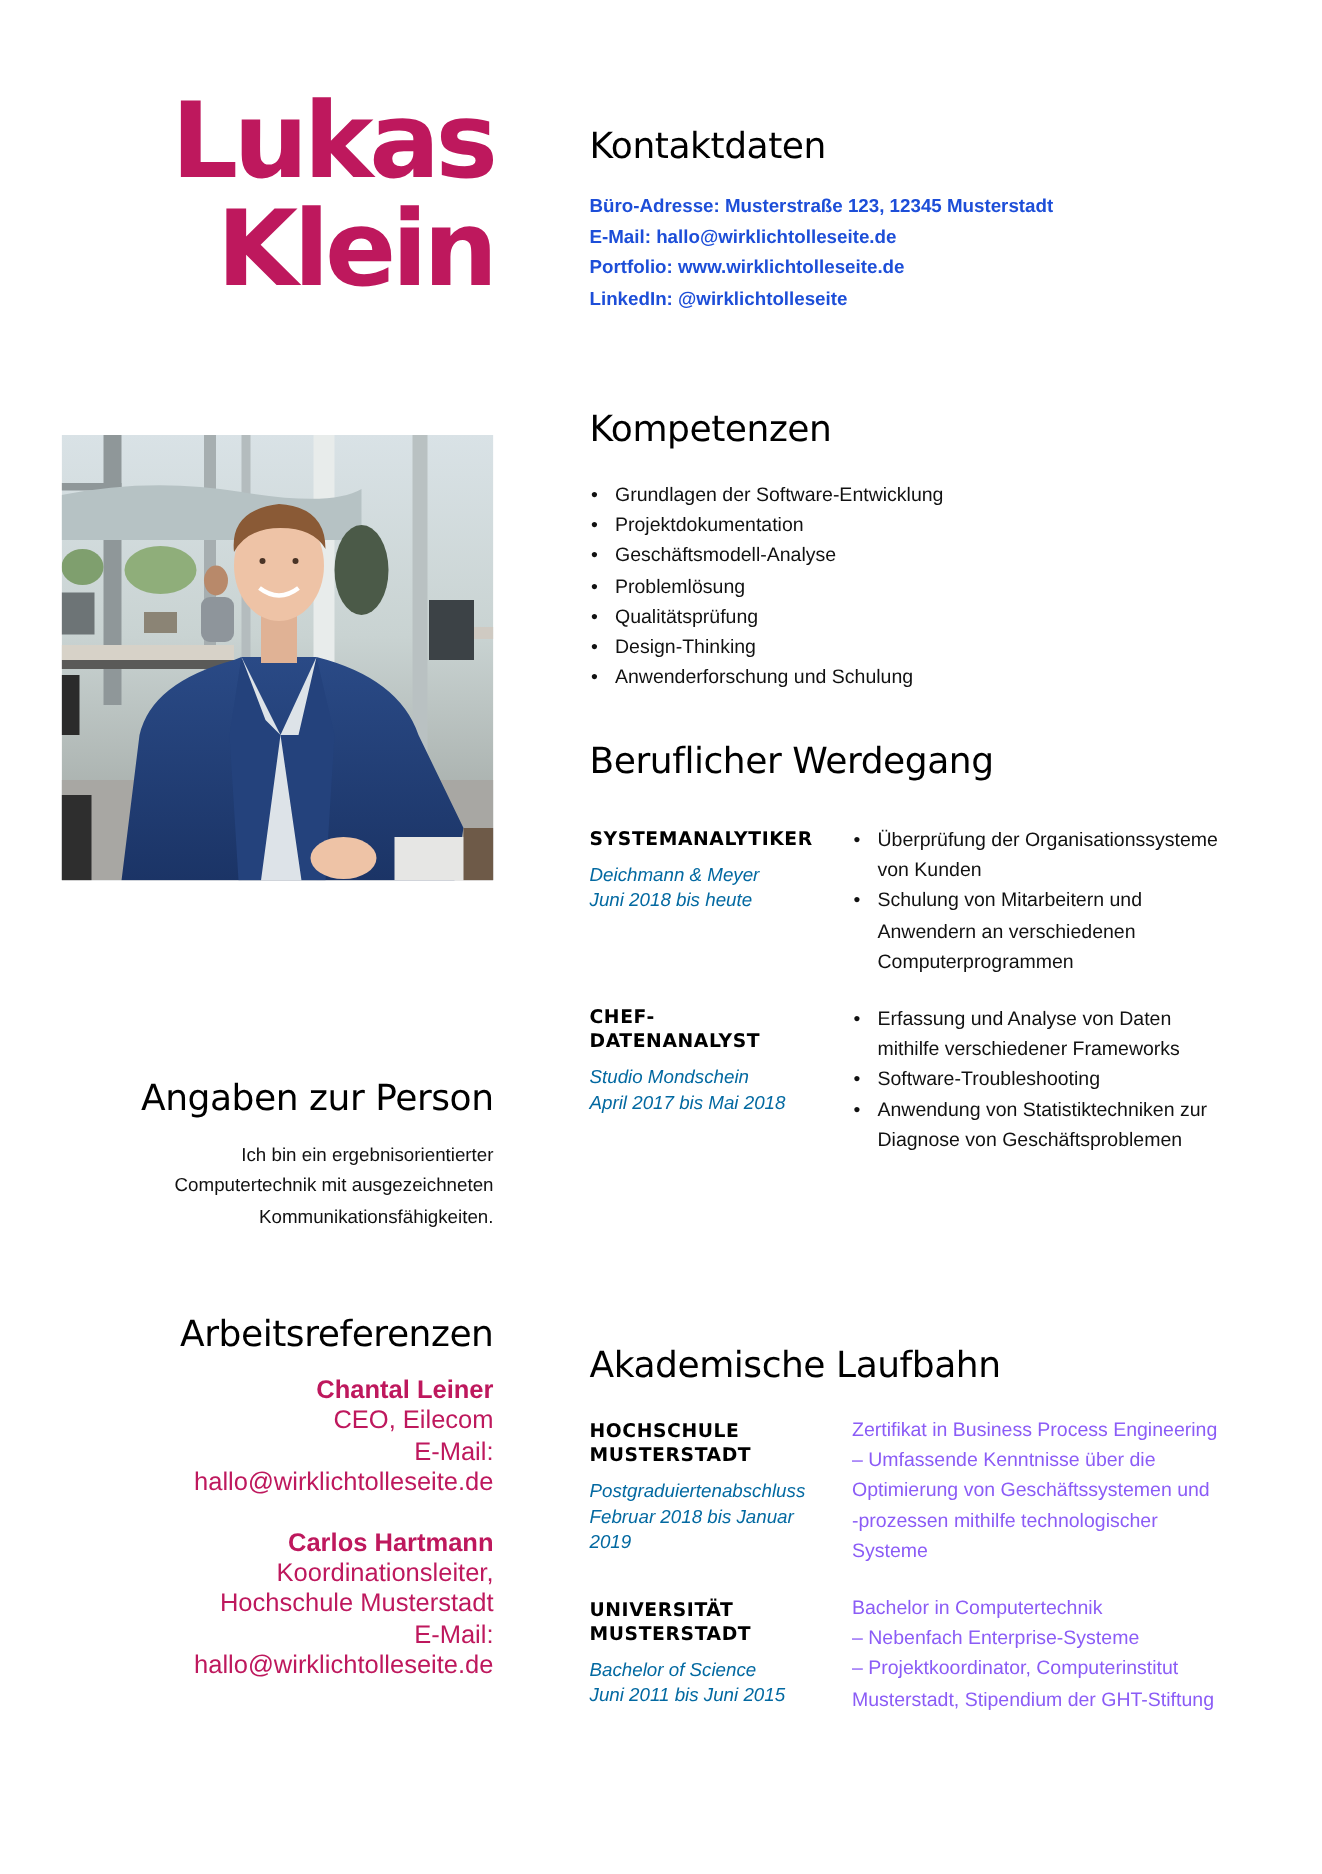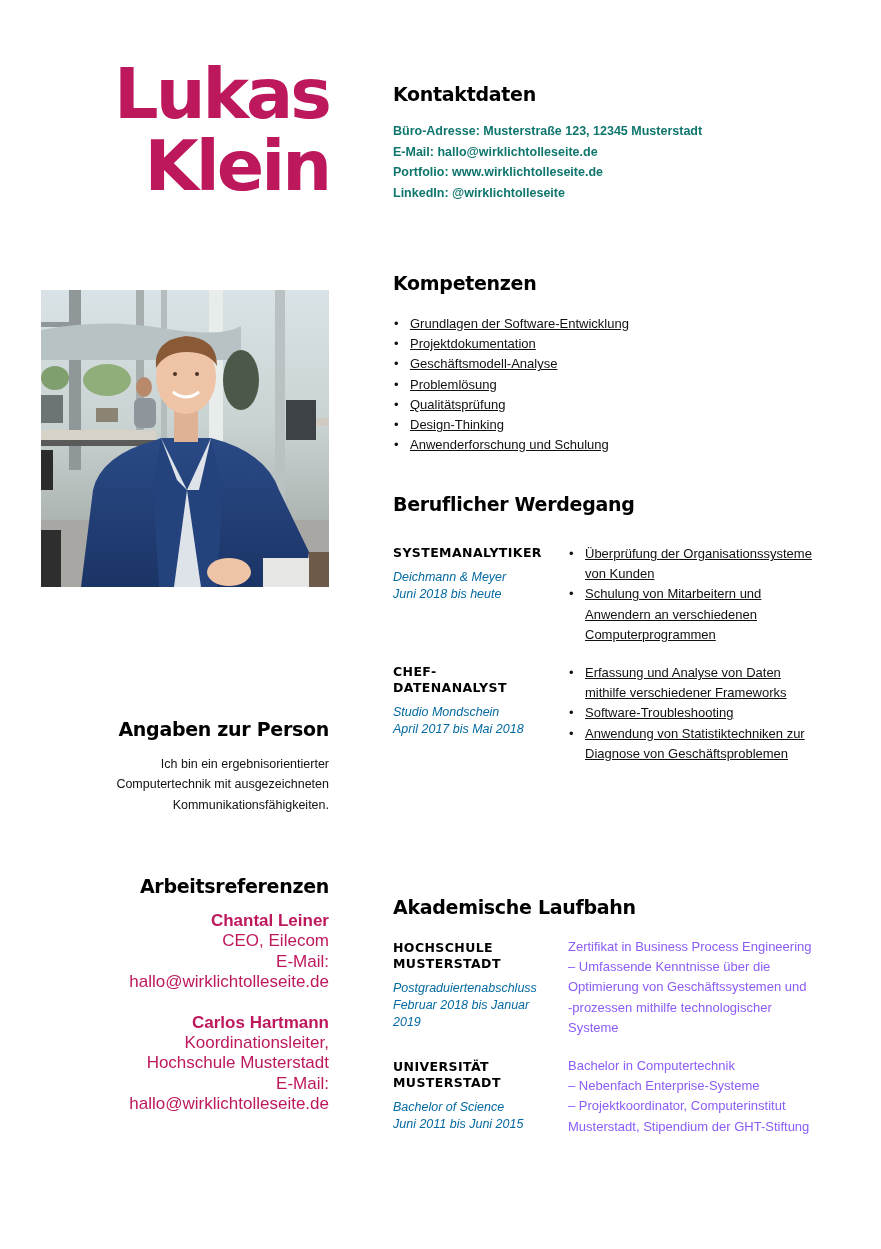--- a/index.html
+++ b/index.html
@@ -2,29 +2,29 @@
 <html><head>
 <meta charset="utf-8">
 <style>
   * { box-sizing: border-box; margin: 0; padding: 0; }
   html, body { width: 881px; height: 1249px; background: #ffffff; overflow: hidden; }
   body { position: relative; font-family: "Liberation Sans", "DejaVu Sans", sans-serif; color: #111; }
 
   .name { position: absolute; right: 552px; top: 58px; text-align: right; font-family: "DejaVu Sans", sans-serif; font-weight: 700; font-size: 70px; line-height: 72px; letter-spacing: -3px; color: #be185d; }
   .name span { display: block; }
 
-  .h2 { font-family: "DejaVu Sans", sans-serif; font-weight: 700; font-size: 19px; letter-spacing: -0.3px; color: #000; }
+  .h2 { font-family: "DejaVu Sans", sans-serif; font-weight: 400; font-size: 24px; letter-spacing: -0.3px; color: #000; }
 
   .contact { position: absolute; left: 393px; top: 83px; }
   .contact .lines { margin-top: 16px; }
-  .contact .line { font-size: 12.5px; font-weight: 700; line-height: 20.5px; color: #0f766e; }
+  .contact .line { font-size: 12.5px; font-weight: 700; line-height: 20.5px; color: #1d4ed8; }
 
   .skills { position: absolute; left: 393px; top: 272px; }
   .bullets { list-style: none; }
-  .bullets li { position: relative; padding-left: 17px; font-size: 13px; line-height: 20.2px; color: #111; text-decoration: underline; }
+  .bullets li { position: relative; padding-left: 17px; font-size: 13px; line-height: 20.2px; color: #111; }
   .bullets li::before { content: "\2022"; position: absolute; left: 1px; top: 0; font-size: 13px; }
   .skills .bullets { margin-top: 20px; }
 
   .photo { position: absolute; left: 41px; top: 290px; width: 288px; height: 297px; overflow: hidden; }
 
   .career { position: absolute; left: 393px; top: 493px; width: 420px; }
   .entry { display: flex; }
   .entry .left { width: 175px; flex: none; }
   .entry .right { flex: 1; }
   .entry .title { font-family: "DejaVu Sans", sans-serif; font-weight: 700; font-size: 12.5px; line-height: 16px; letter-spacing: 0.4px; color: #000; text-transform: uppercase; }

